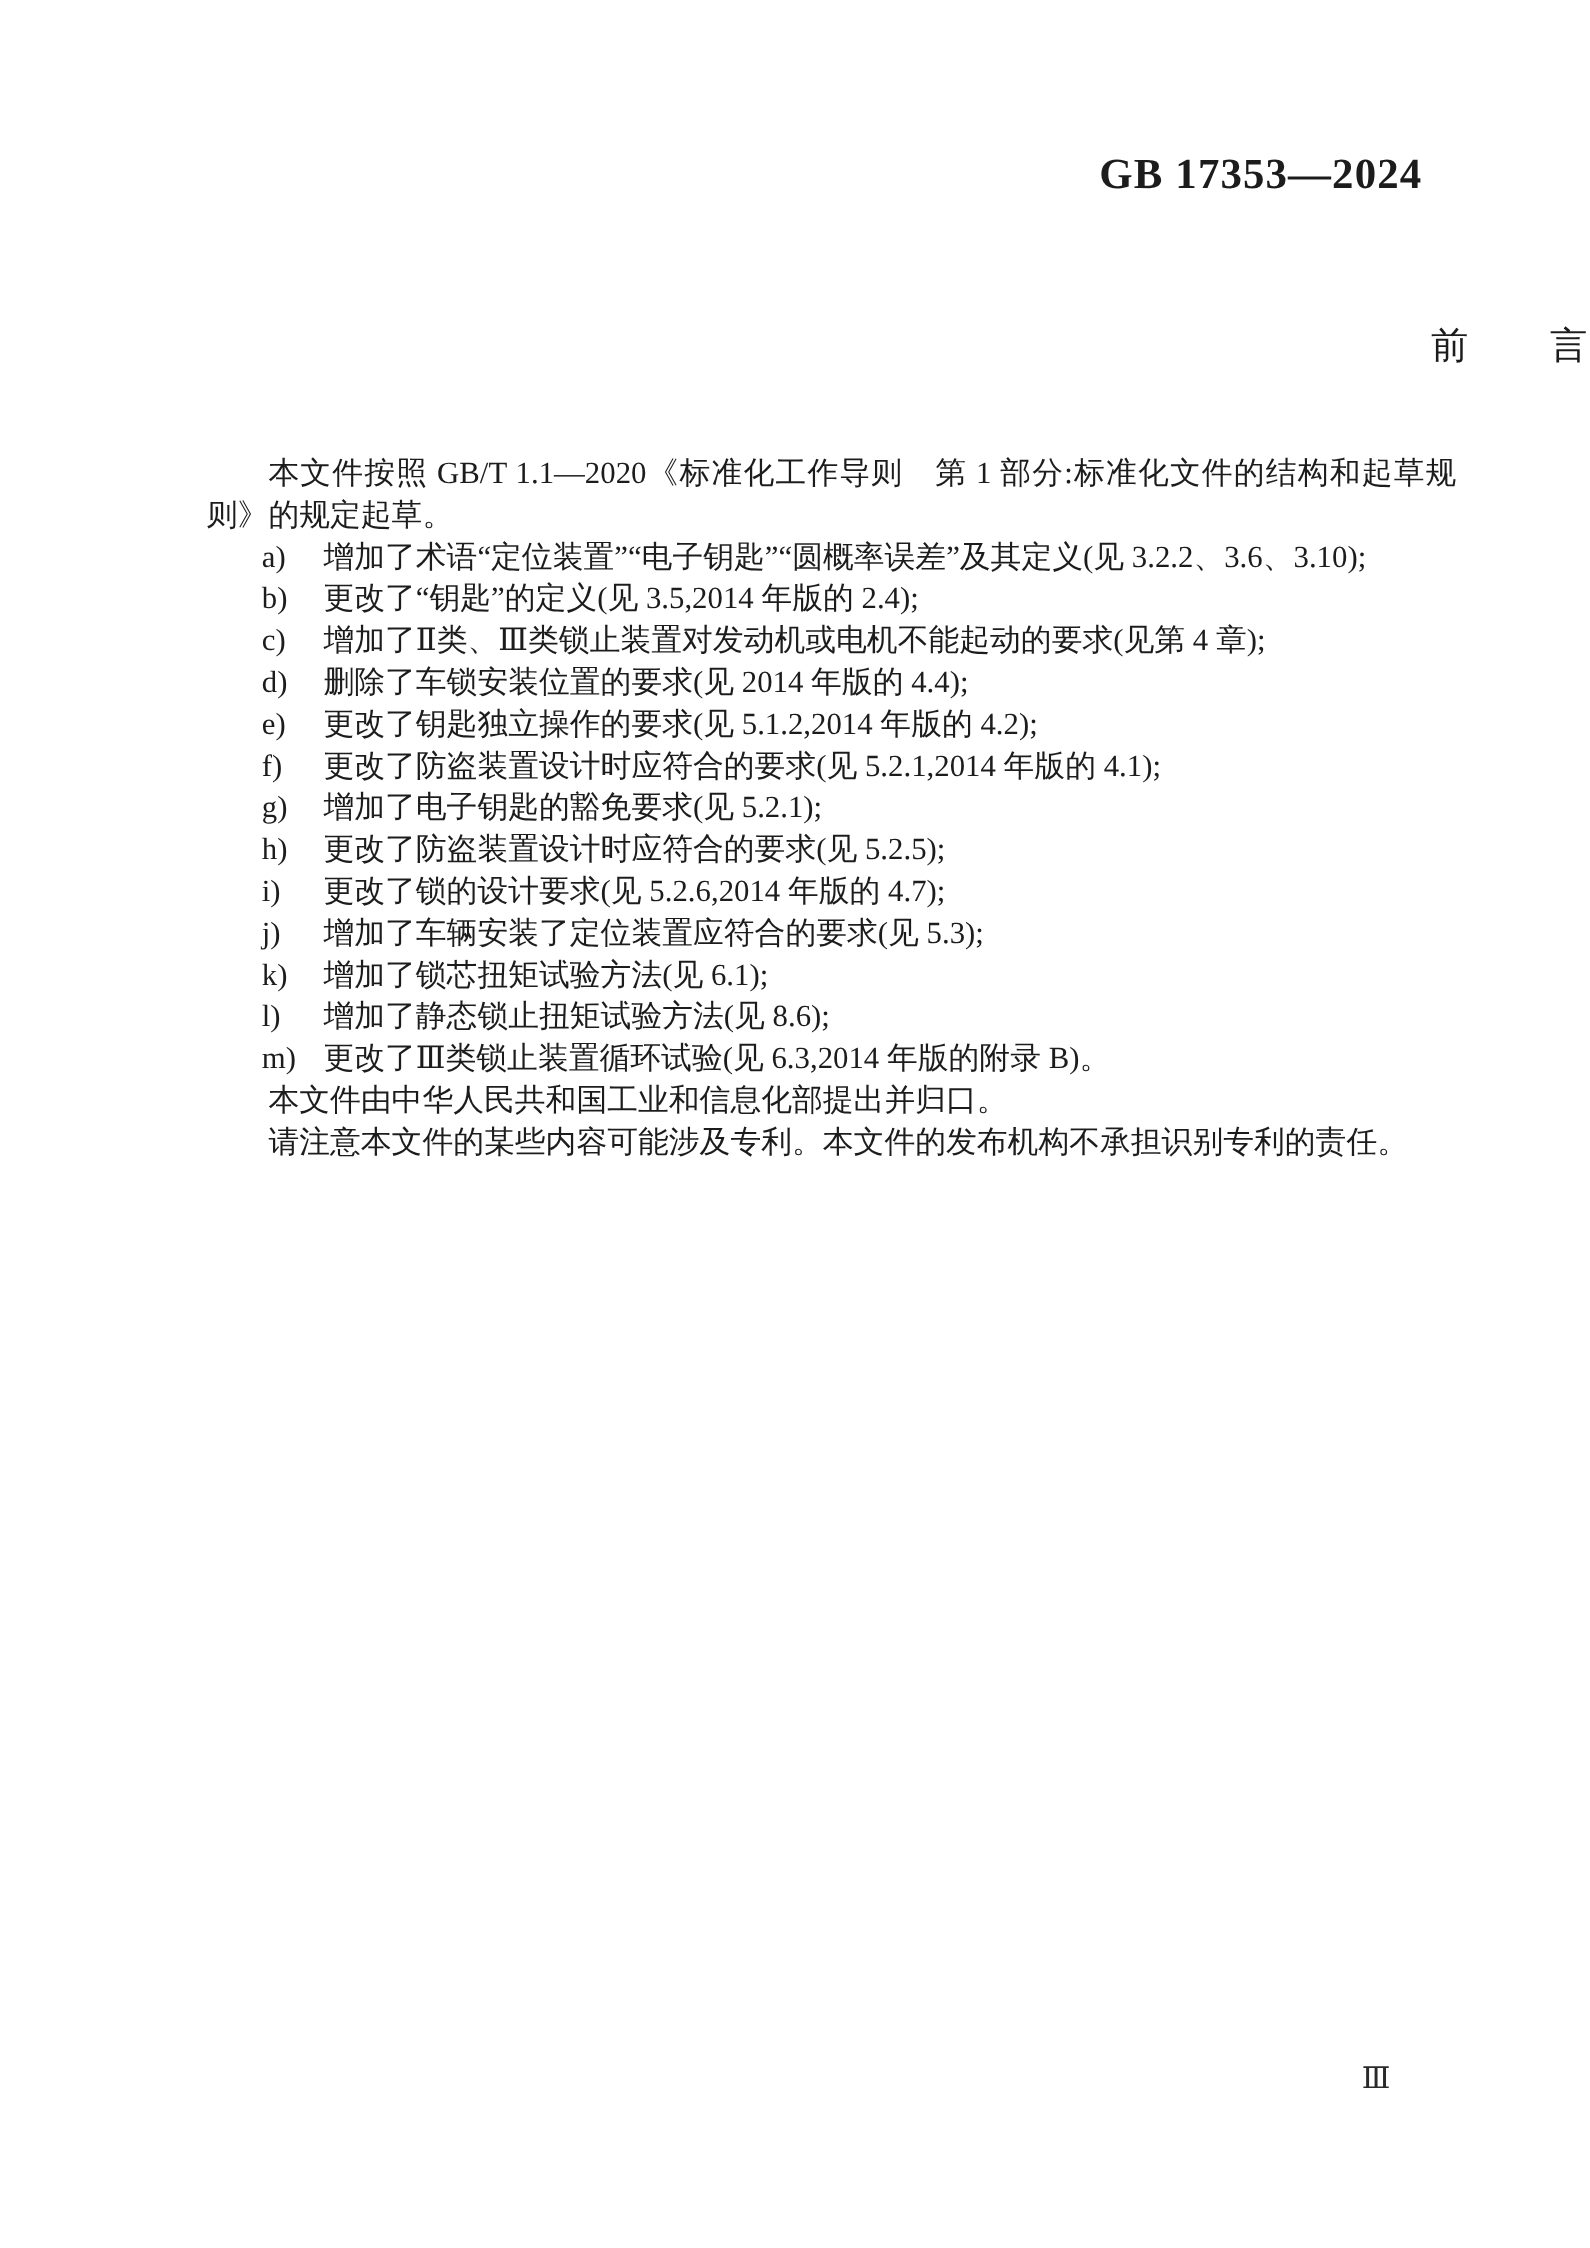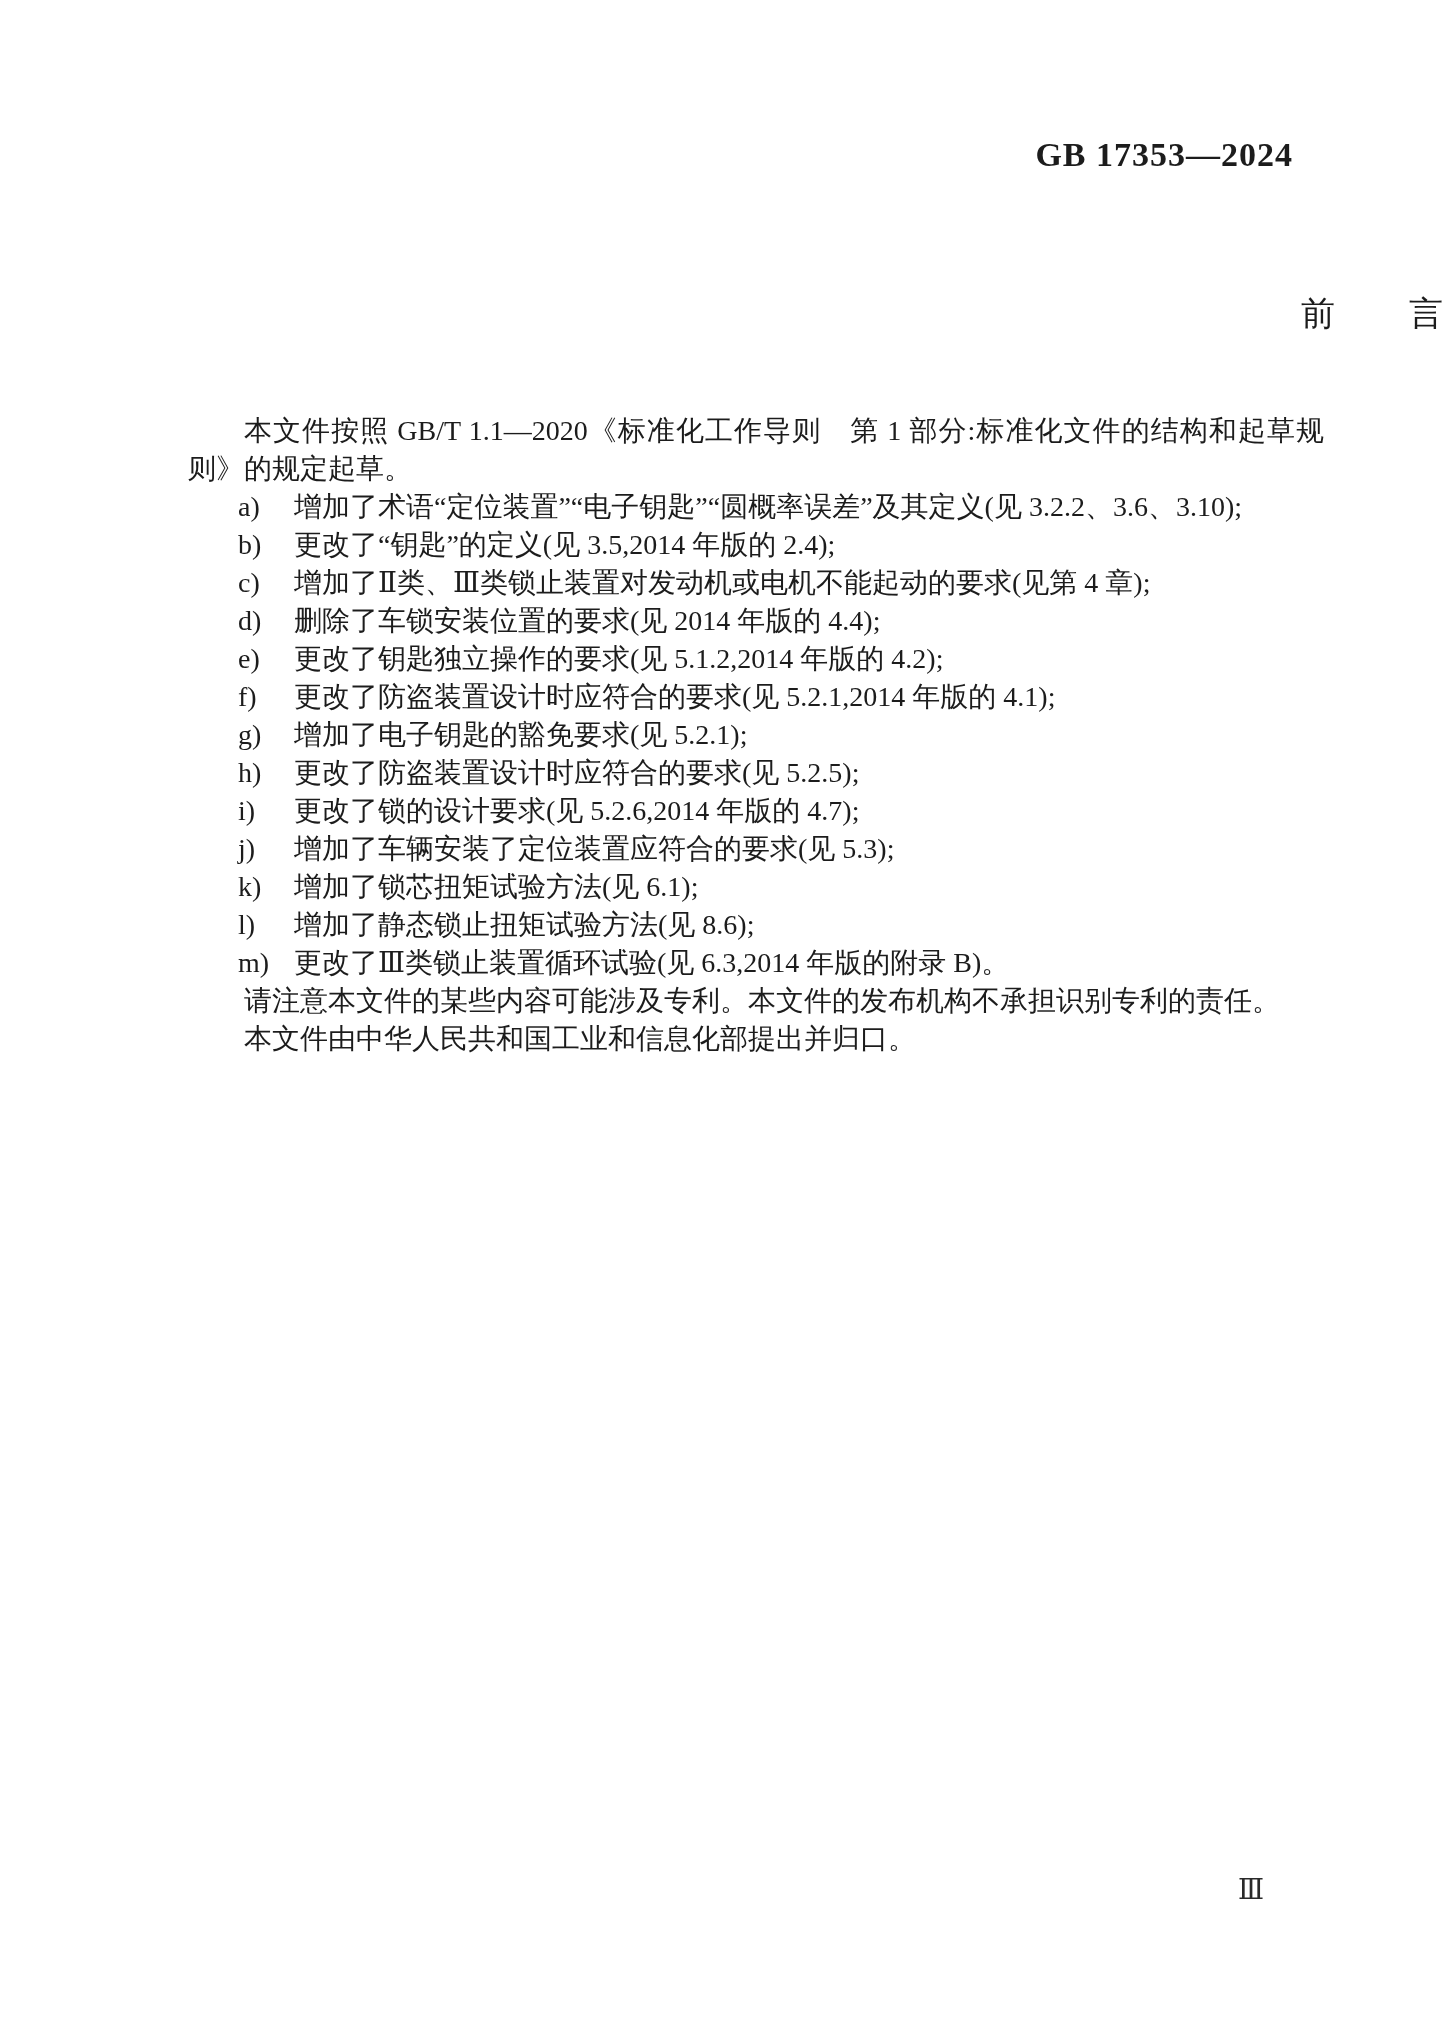--- a/index.html
+++ b/index.html
@@ -9,21 +9,21 @@
     height: 2044px;
     background: #ffffff;
     color: #1c1c1c;
     font-family: "Liberation Serif", "DejaVu Serif", serif;
     overflow: hidden;
   }
   .header-code {
     position: absolute;
     top: 136px;
     right: 152px;
-    font-size: 34px;
+    font-size: 39px;
     font-weight: bold;
     letter-spacing: 1px;
     white-space: nowrap;
   }
   .doc-title {
     position: absolute;
     top: 291px;
     left: 0;
     width: 100%;
     text-align: right;
@@ -129,20 +129,20 @@
       <div class="li">
         <span class="li-label">l)</span>
         <span class="li-text">增加了静态锁止扭矩试验方法(见 8.6);</span>
       </div>
       <div class="li">
         <span class="li-label">m)</span>
         <span class="li-text">更改了Ⅲ类锁止装置循环试验(见 6.3,2014 年版的附录 B)。</span>
       </div>
     </div>
 
+    <p class="para">本文件由中华人民共和国工业和信息化部提出并归口。</p>
     <p class="para">请注意本文件的某些内容可能涉及专利。本文件的发布机构不承担识别专利的责任。</p>
-    <p class="para">本文件由中华人民共和国工业和信息化部提出并归口。</p>
 
   </div>
 
   <div class="page-number">Ⅲ</div>
 
 </div>
 
 </body></html>

